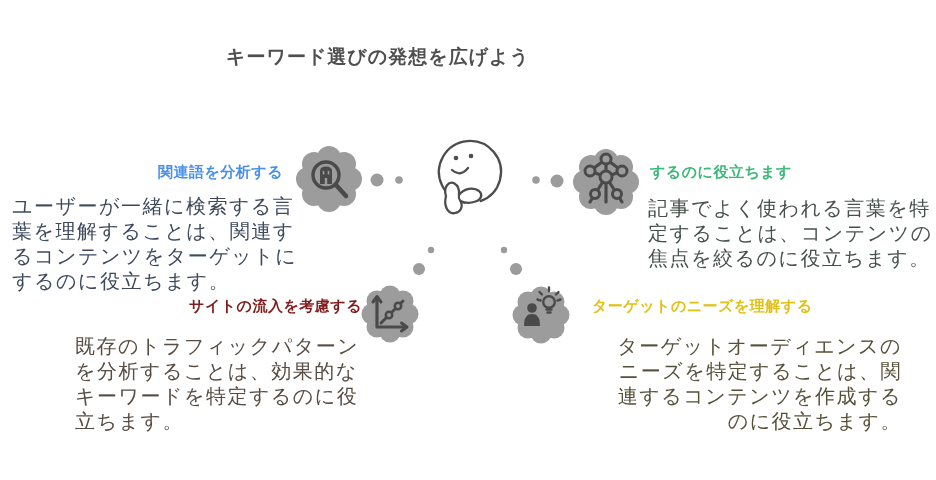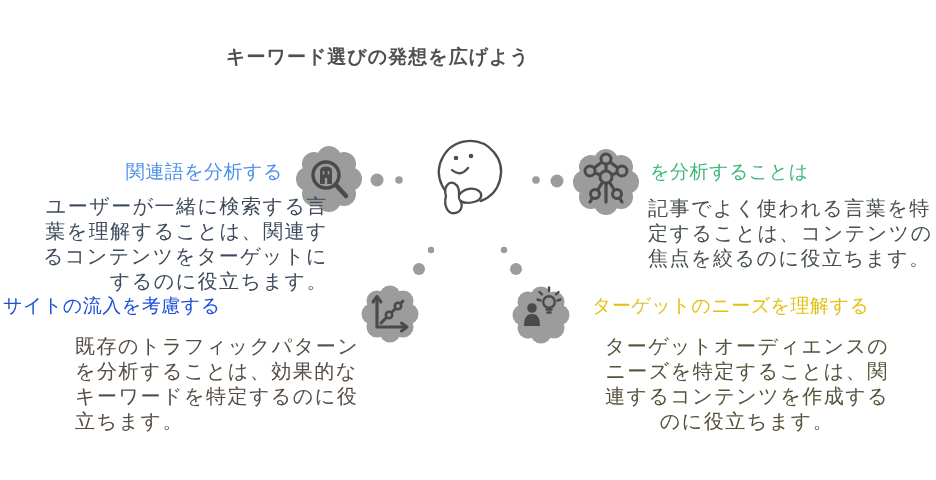--- a/index.html
+++ b/index.html
@@ -7,35 +7,35 @@
     position:relative;width:936px;height:480px;background:#ffffff;
     font-family:"Liberation Sans","DejaVu Sans",sans-serif;overflow:hidden;
   }
   .title{
     position:absolute;left:0;top:44px;width:756px;margin:0;
     text-align:center;font-size:19px;font-weight:bold;letter-spacing:1px;
     color:#4f4f4f;
   }
   .art{position:absolute;left:0;top:0;pointer-events:none;}
   .heading{
-    position:absolute;font-size:19px;font-weight:normal;letter-spacing:.5px;
+    position:absolute;font-size:15px;font-weight:bold;letter-spacing:.5px;
     line-height:22px;white-space:nowrap;
   }
   .body{
     position:absolute;font-size:20px;letter-spacing:1.5px;line-height:25px;
     white-space:pre-line;
   }
   .h-tl{left:0;top:161px;width:283px;text-align:right;color:#4a90e8;}
-  .b-tl{left:12px;top:194px;width:316px;text-align:right;color:#3e4a5c;}
+  .b-tl{left:12px;top:194px;width:316px;text-align:left;color:#3e4a5c;}
   .h-tr{left:650px;top:161px;text-align:left;color:#3cb878;}
   .b-tr{left:648px;top:196px;width:292px;text-align:left;color:#47514b;}
-  .h-bl{left:3px;top:295px;width:350px;color:#1d4ed8;}
+  .h-bl{left:12px;top:295px;width:350px;text-align:right;color:#7f1d1d;}
   .b-bl{left:75px;top:334px;width:300px;text-align:left;color:#564c43;}
   .h-br{left:592px;top:295px;text-align:center;color:#e2c014;}
-  .b-br{left:592px;top:334px;width:310px;text-align:center;color:#555138;}
+  .b-br{left:592px;top:334px;width:310px;text-align:right;color:#555138;}
 </style>
 </head>
 <body>
 
 <div class="canvas">
 
   <h1 class="title">キーワード選びの発想を広げよう</h1>
 
   <svg class="art" width="936" height="480" viewBox="0 0 936 480">
 
@@ -151,21 +151,21 @@
       <path d="M459,195 C458.4,197.5 458.8,199 460.5,201" fill="none" stroke="#4d4d4d" stroke-width="2" stroke-linecap="round"></path>
     </g>
   </svg>
 
   <div class="heading h-tl">関連語を分析する</div>
   <div class="body b-tl">ユーザーが一緒に検索する言
 葉を理解することは、関連す
 るコンテンツをターゲットに
 するのに役立ちます。</div>
 
-  <div class="heading h-tr">を分析することは</div>
+  <div class="heading h-tr">するのに役立ちます</div>
   <div class="body b-tr">記事でよく使われる言葉を特
 定することは、コンテンツの
 焦点を絞るのに役立ちます。</div>
 
   <div class="heading h-bl">サイトの流入を考慮する</div>
   <div class="body b-bl">既存のトラフィックパターン
 を分析することは、効果的な
 キーワードを特定するのに役
 立ちます。</div>
 

